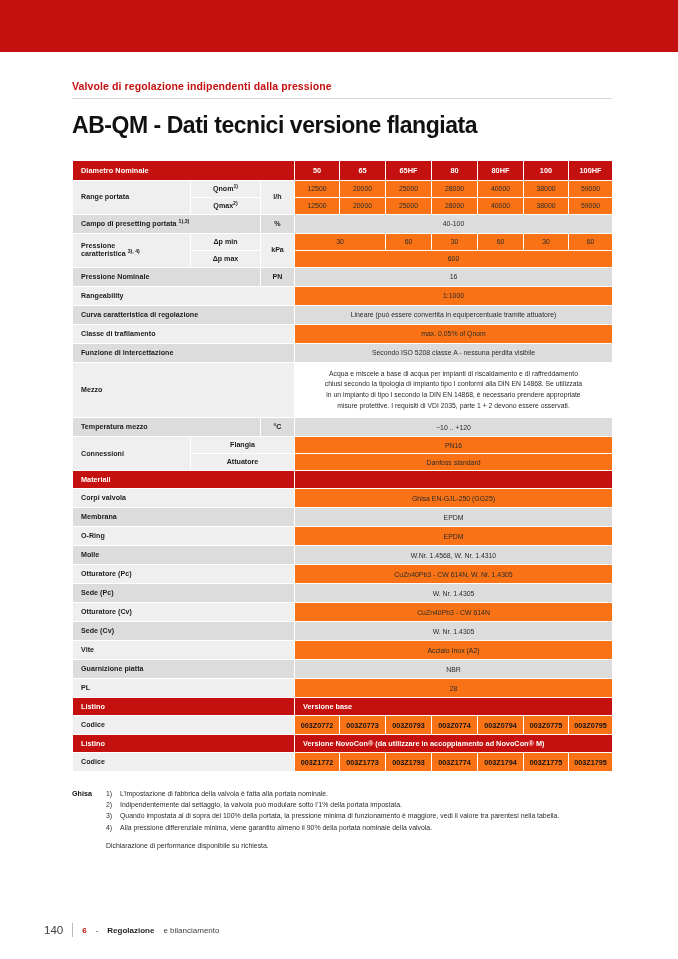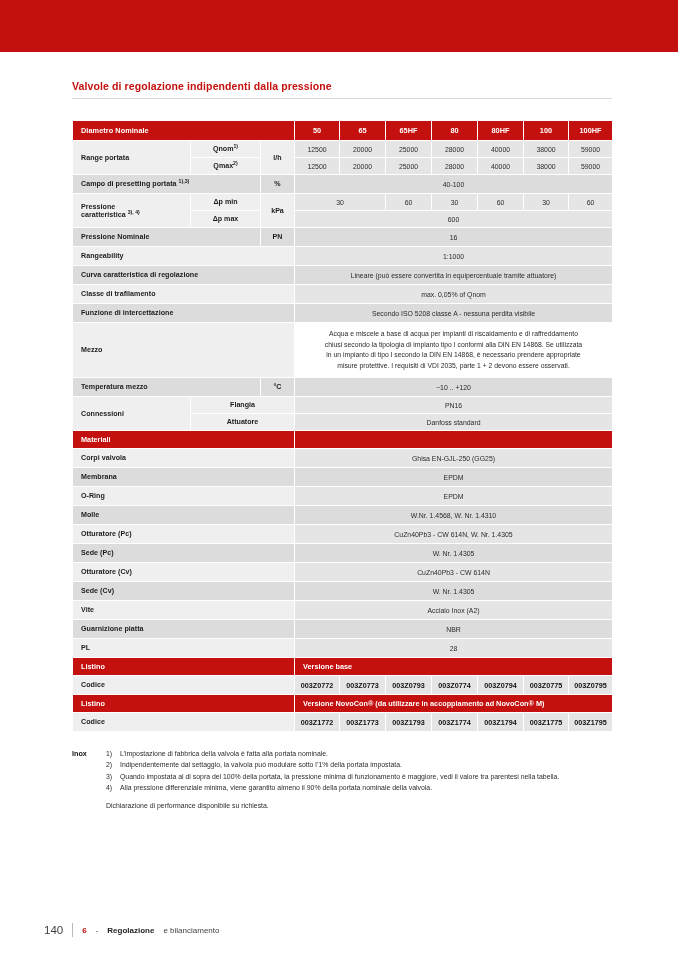--- a/index.html
+++ b/index.html
@@ -53,21 +53,21 @@
   .sub {
     background: #efefef; font-weight: bold; font-size: 7.1px;
     text-align: center; color: #1b1b1b; padding: 4px 2px;
   }
   .unit {
     background: #efefef; font-weight: bold; font-size: 7.1px;
     text-align: center; color: #1b1b1b;
   }
   .unit.alt { background: #dcdcdc; }
   .val {
-    background: #e5e5e5; font-size: 6.9px; text-align: center;
+    background: #f97316; font-size: 6.9px; text-align: center;
     color: #2b2b2b; padding: 4px 2px;
   }
   .val.alt { background: #dcdcdc; }
   .val.code { font-weight: bold; font-size: 7.2px; color: #111; }
   .hdr {
     background: #c4100e; color: #fff; font-weight: bold;
     font-size: 7.3px; padding: 5px 0 5px 8px; letter-spacing: .01em;
   }
   .hdr.ctr { text-align: center; padding-left: 0; }
   .secbar {
@@ -106,20 +106,21 @@
 
 <div class="page">
 
   <div class="top-band"></div>
 
   <div class="content">
 
     <div class="eyebrow">Valvole di regolazione indipendenti dalla pressione</div>
     <div class="rule"></div>
 
+    <div class="title-bold">AB-QM - Dati tecnici versione flangiata</div>
 
     <table class="spec">
       <colgroup>
         <col style="width:118px">
           <col style="width:70px">
           <col style="width:34px">
         <col style="width:45px">
           <col style="width:46px">
           <col style="width:46px">
         <col style="width:46px">
@@ -317,21 +318,21 @@
         <td class="val code">003Z1793</td>
         <td class="val code">003Z1774</td>
         <td class="val code">003Z1794</td>
         <td class="val code">003Z1775</td>
         <td class="val code">003Z1795</td>
       </tr>
     </tbody>
       </table>
 
     <div class="notes">
-      <div class="notes-title">Inox</div>
+      <div class="notes-title">Ghisa</div>
       <div class="notes-list">
         <div class="note-row">
           <span class="note-num">1)</span>
           <span>L’impostazione di fabbrica della valvola è fatta alla portata nominale.</span>
         </div>
         <div class="note-row">
           <span class="note-num">2)</span>
           <span>Indipendentemente dal settaggio, la valvola può modulare sotto l’1% della portata impostata.</span>
         </div>
         <div class="note-row">

